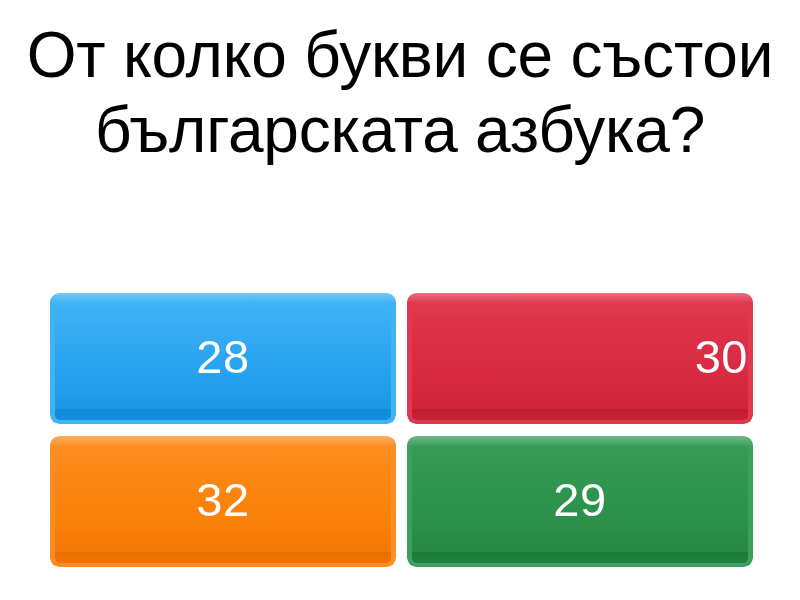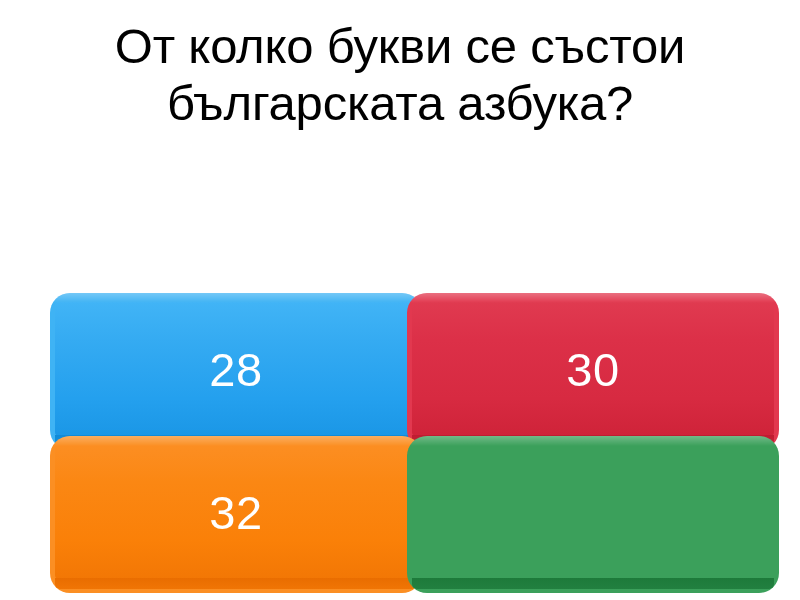--- a/index.html
+++ b/index.html
@@ -38,21 +38,21 @@
     padding-top: 18px;
     box-sizing: border-box;
   }
   .question-text {
     width: 760px;
     margin: 0;
     text-align: center;
     color: #000000;
     font-family: "Liberation Sans", sans-serif;
     font-weight: 400;
-    font-size: 49px;
+    font-size: 64px;
     line-height: 1.17;
     letter-spacing: -0.2px;
     white-space: pre-wrap;
   }
 
   
   .answers-grid {
     position: absolute;
     left: 50px;
     top: 293px;
@@ -64,23 +64,23 @@
     column-gap: 13px;
     row-gap: 14px;
   }
 
   
   .answer-btn {
     position: relative;
     width: 100%;
     height: 100%;
     border: 0;
-    padding: 14px;
+    padding: 1px;
     margin: 0;
-    border-radius: 20px;
+    border-radius: 9px;
     cursor: pointer;
     overflow: hidden;
     display: block;
     font-family: "Liberation Sans", sans-serif;
     -webkit-font-smoothing: antialiased;
   }
   
   .answer-btn .shell {
     position: absolute;
     inset: 0;
@@ -107,21 +107,21 @@
     letter-spacing: 0.5px;
     user-select: none;
   }
 
   
   .btn-blue   .shell { background: #3fb3f4; }
   .btn-blue   .panel { background: linear-gradient(180deg, #41b4f6 0%, #35abf2 28%, #24a0ee 72%, #1b97e6 100%); }
   .btn-blue   .rim   { background: linear-gradient(180deg, #108bd8 0%, #1190de 100%); }
 
   .btn-red    .shell { background: #e2384f; }
-  .btn-red    .panel { background: linear-gradient(180deg, #e03a50 0%, #dc3048 28%, #d72a41 72%, #cf2339 100%); }
+  .btn-red    .panel { background: linear-gradient(180deg, #e03a50 0%, #dc3048 28%, #d72a41 72%, #cf2339 100%); justify-content: flex-end; }
   .btn-red    .rim   { background: linear-gradient(180deg, #bf1c31 0%, #c62337 100%); }
 
   .btn-orange .shell { background: #fb8f23; }
   .btn-orange .panel { background: linear-gradient(180deg, #fc8e22 0%, #fb8713 28%, #fa8008 72%, #f27705 100%); text-align: center; }
   .btn-orange .rim   { background: linear-gradient(180deg, #e96d00 0%, #f07505 100%); }
 
   .btn-green  .shell { background: #3ba05b; }
   .btn-green  .panel { background: linear-gradient(180deg, #389c58 0%, #31964f 28%, #2b9049 72%, #258742 100%); }
   .btn-green  .rim   { background: linear-gradient(180deg, #1d7a3a 0%, #228040 100%); }
 
@@ -179,18 +179,21 @@
       <span class="shell"></span>
       <span class="panel">
         <span class="label">32</span>
       </span>
       <span class="rim"></span>
       <span class="gloss"></span>
     </div>
 
     <div class="answer-btn btn-green">
       <span class="shell"></span>
+      <span class="panel">
+        <span class="label">29</span>
+      </span>
       <span class="rim"></span>
       <span class="gloss"></span>
     </div>
 
   </div>
 </div>
 
 </body></html>

